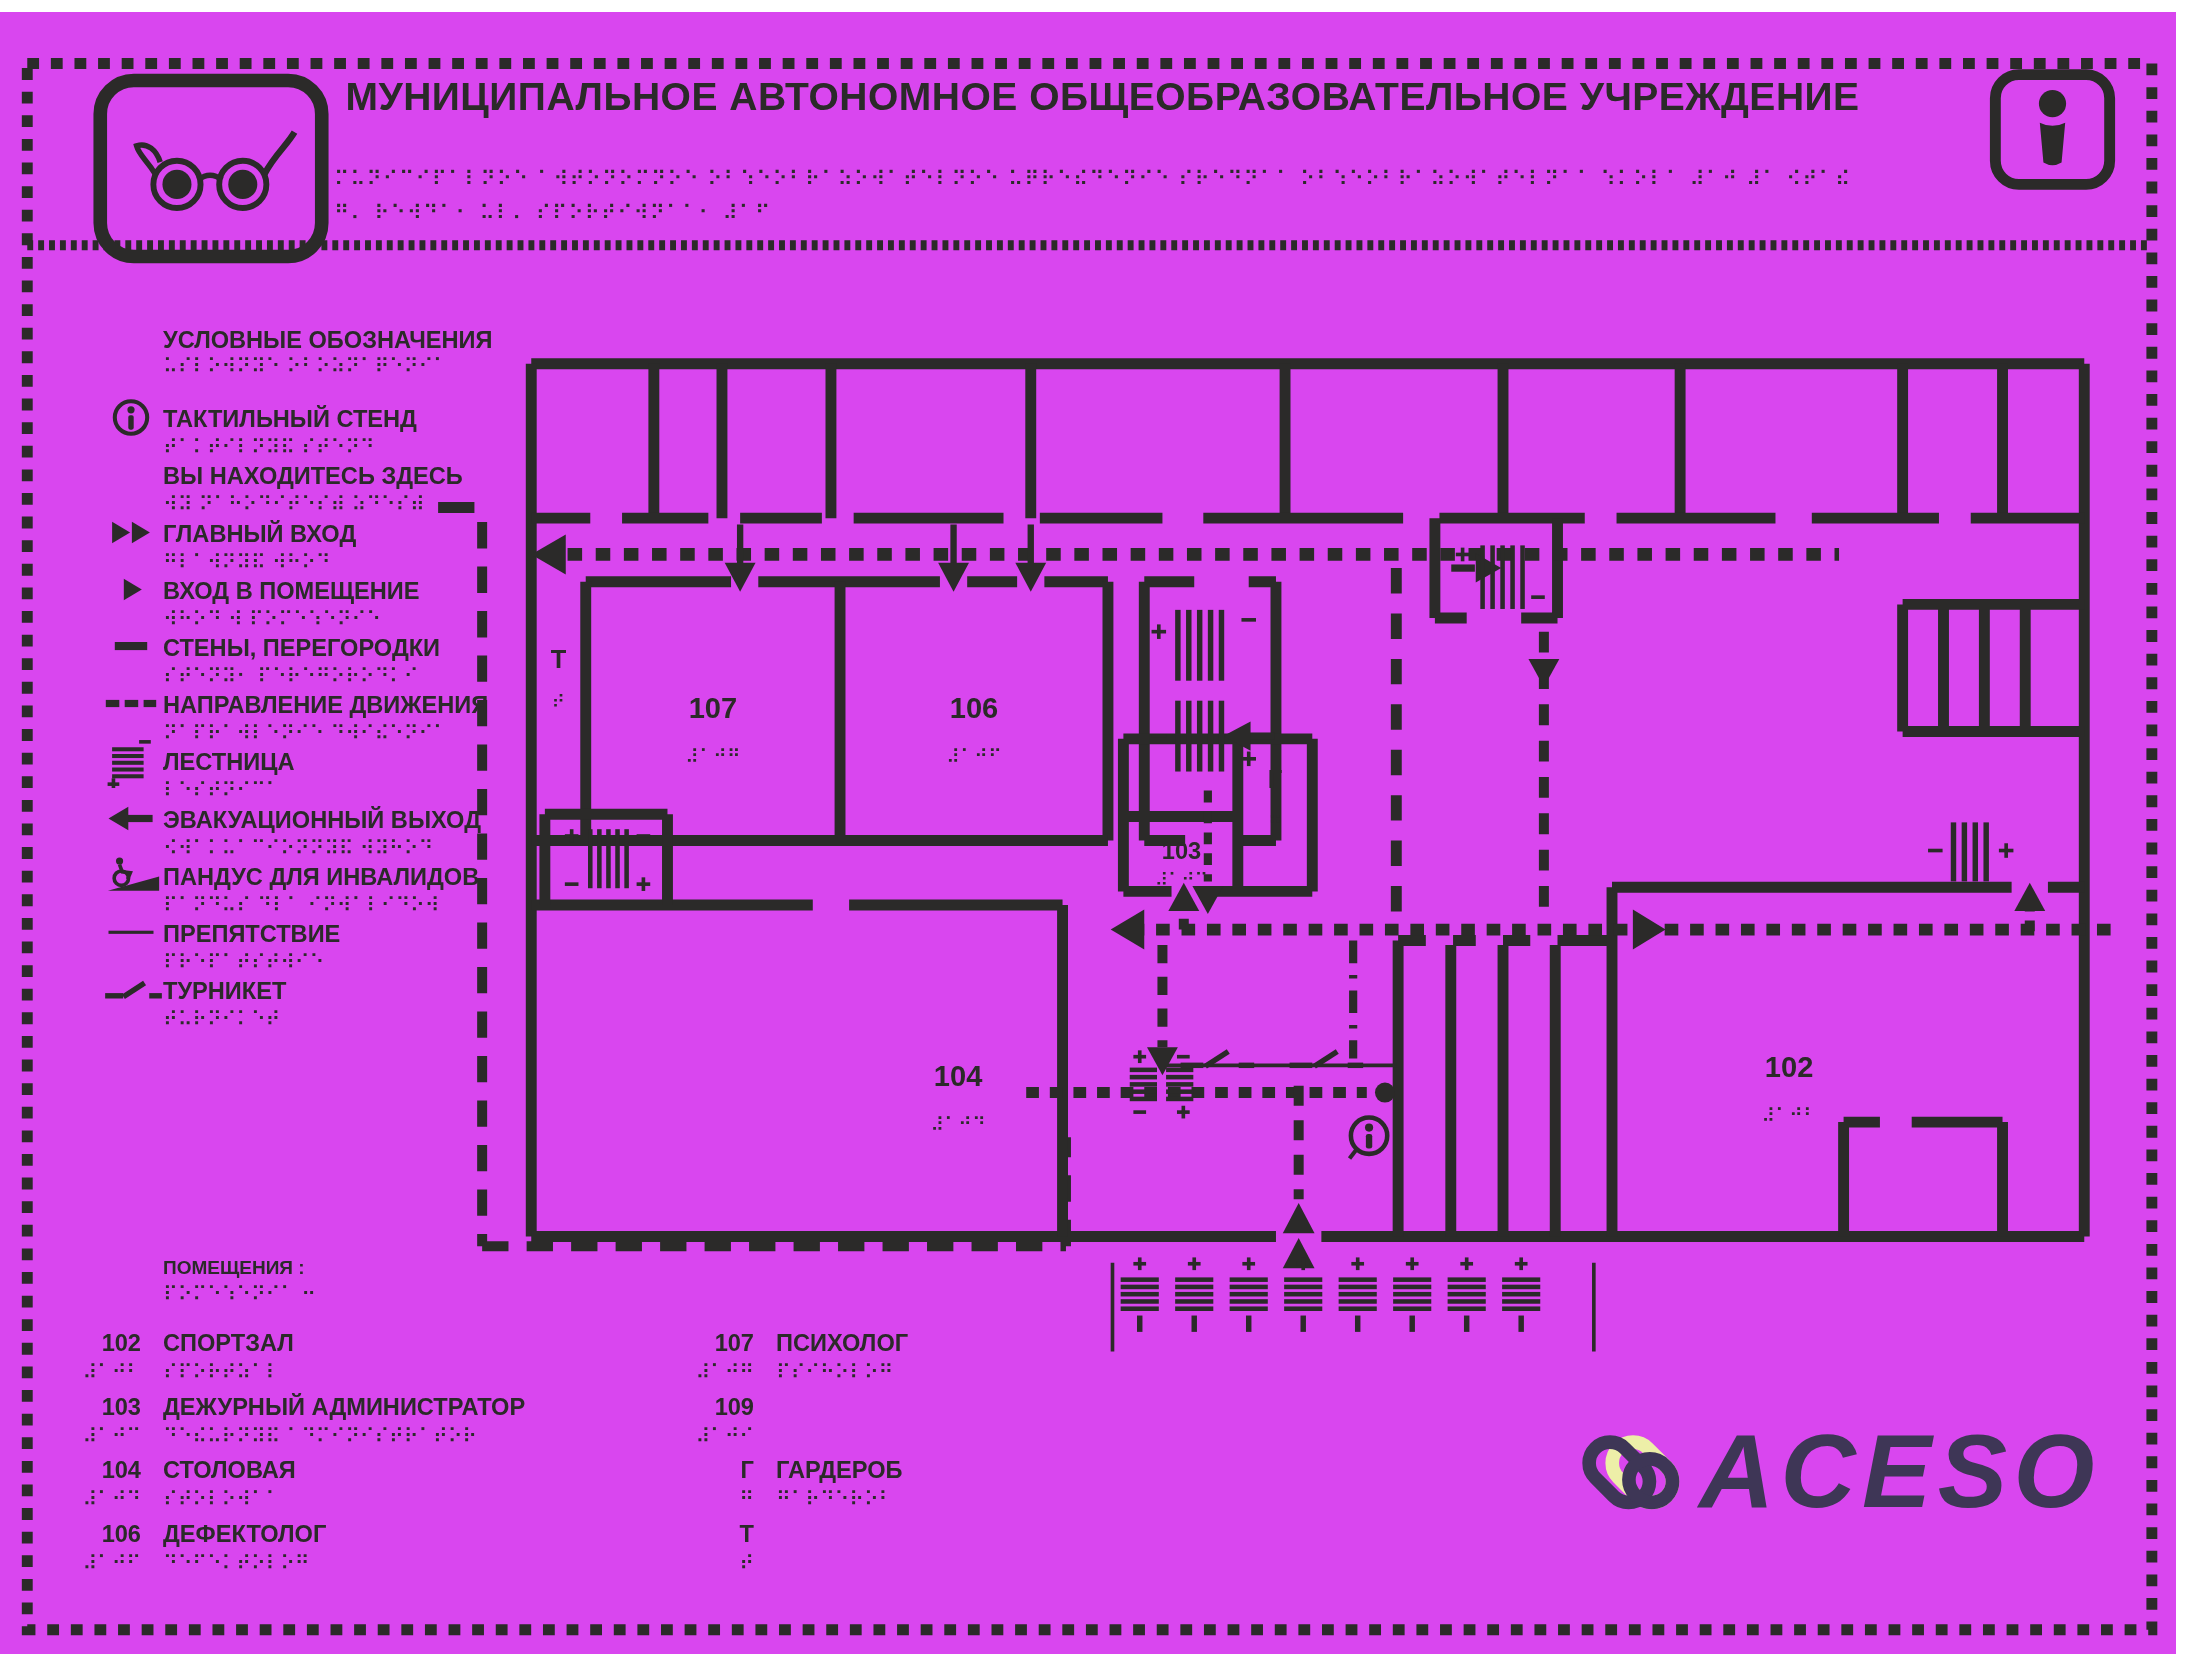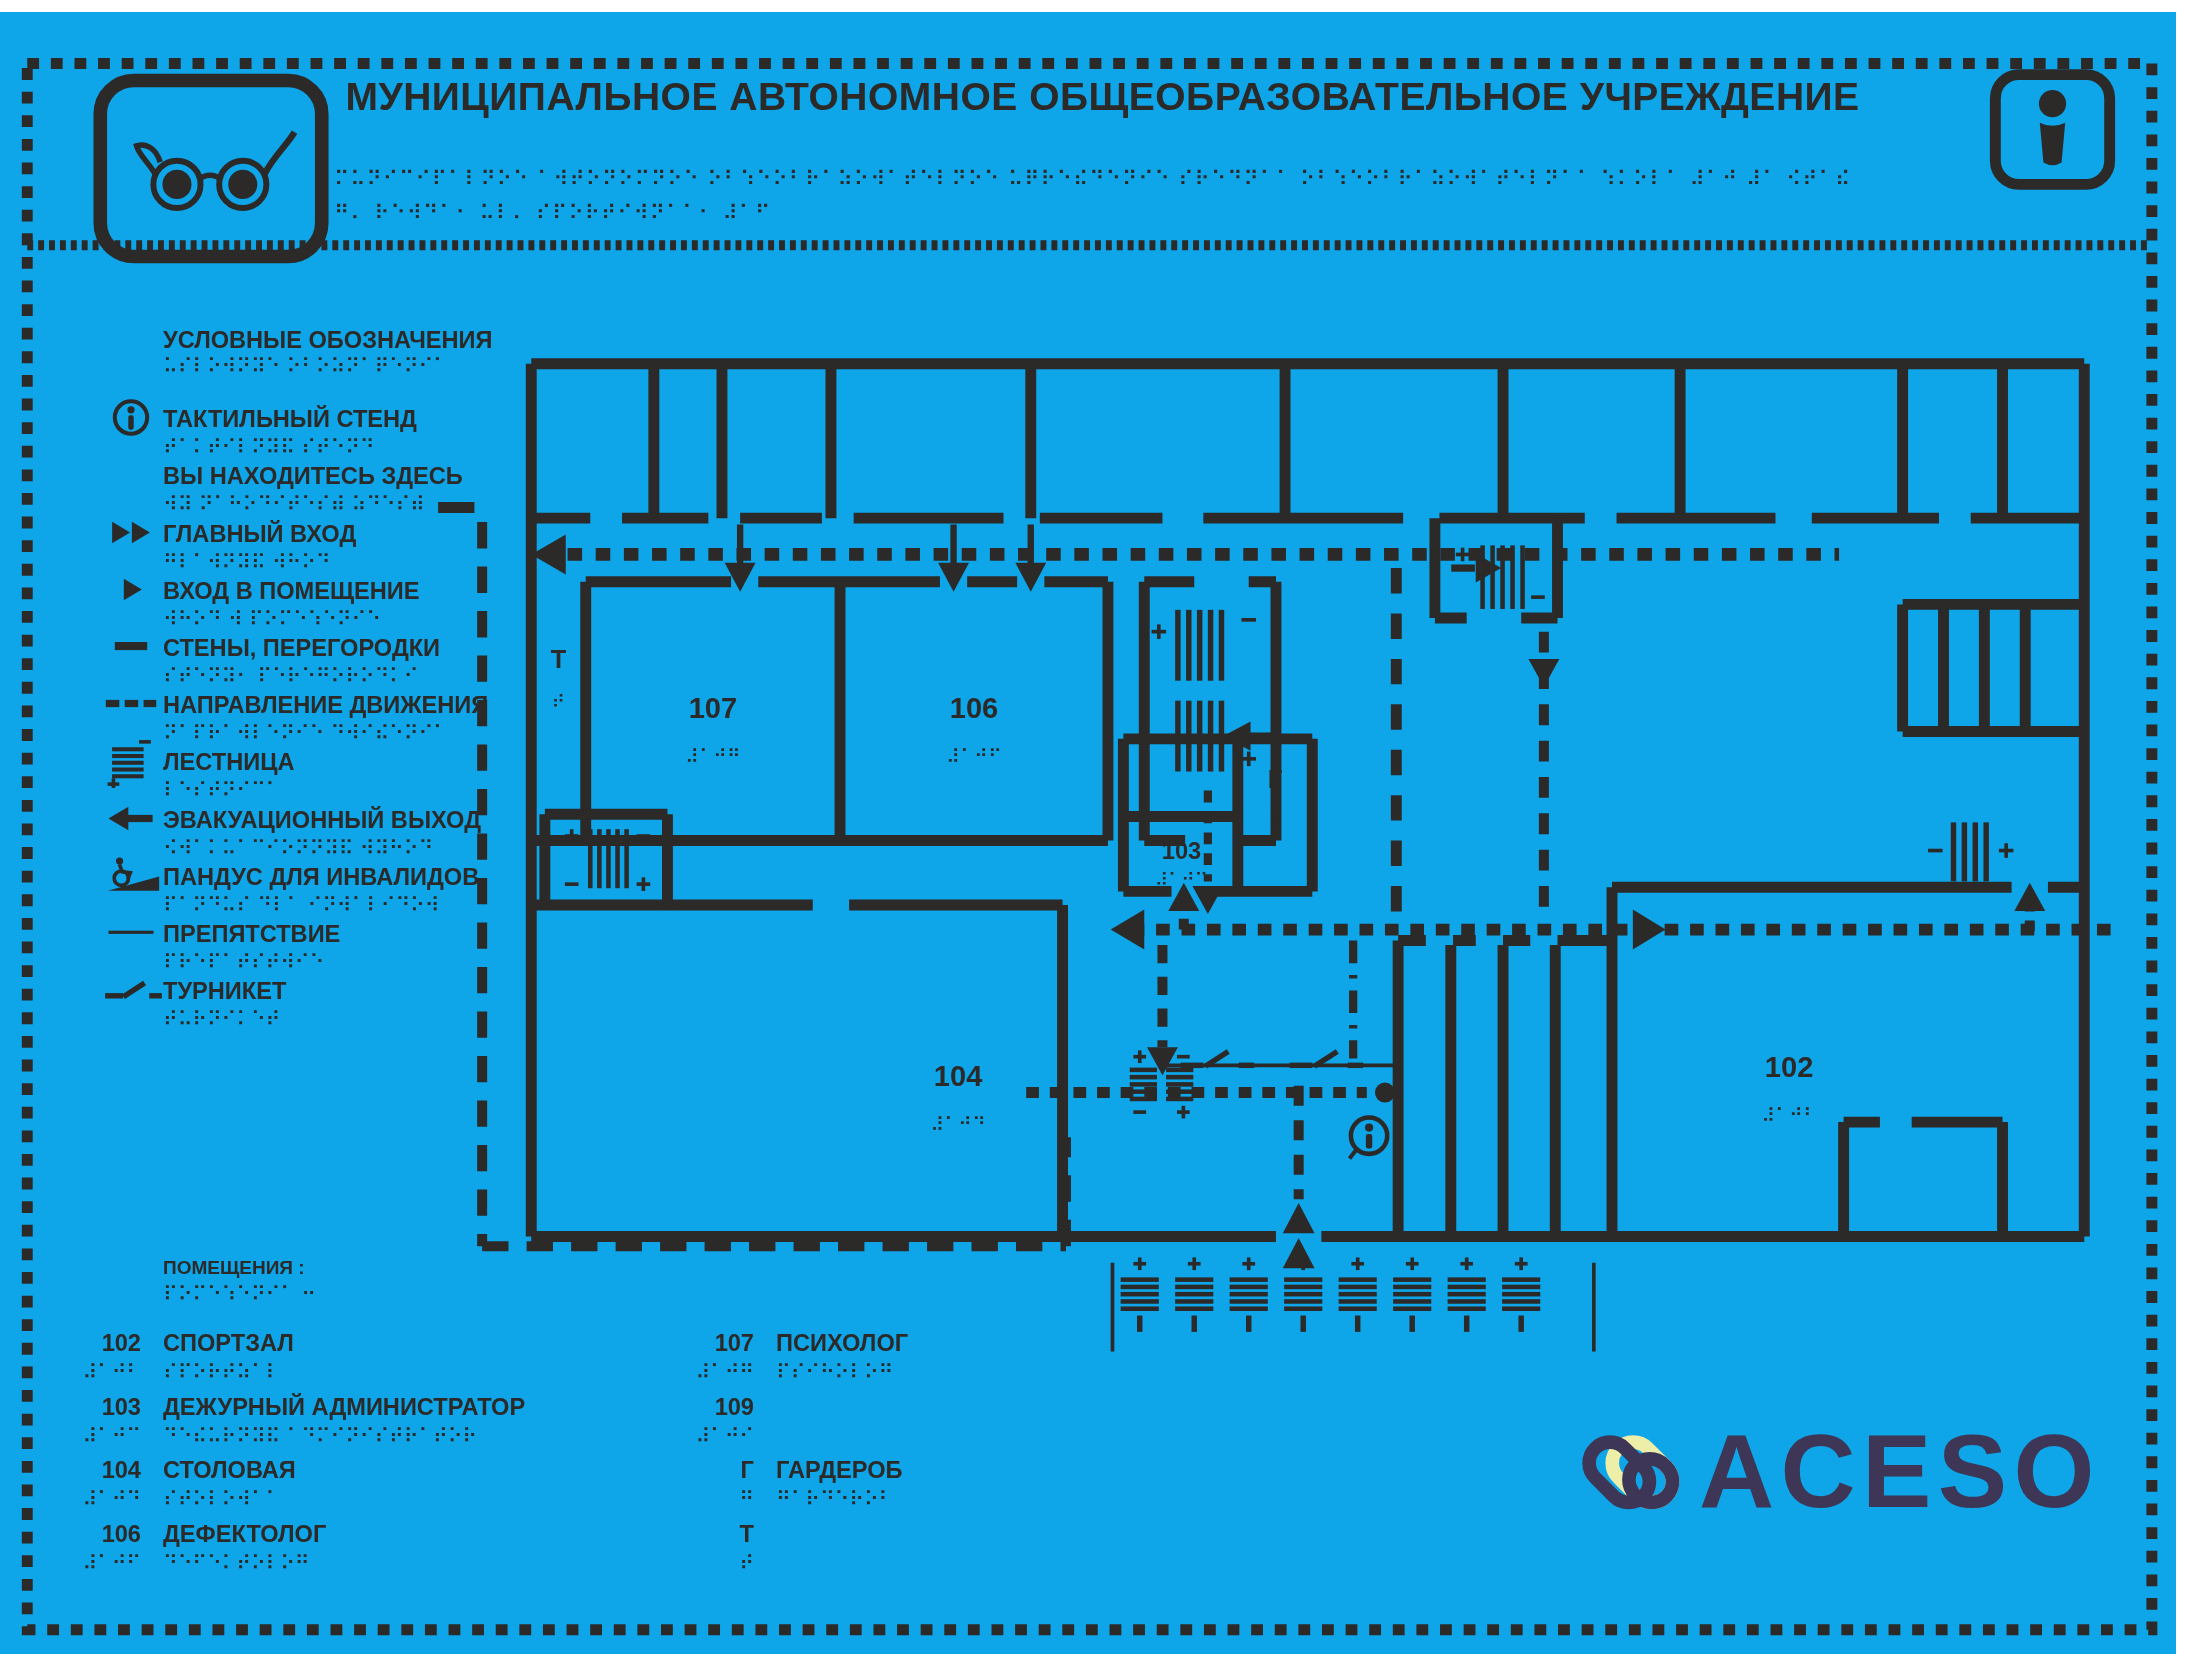--- a/index.html
+++ b/index.html
@@ -1,31 +1,31 @@
 <!DOCTYPE html>
 <html style="font-size:7.3px"><head>
 <meta charset="utf-8">
 <style>
   html,body{margin:0;padding:0;background:#ffffff;}
-  .board{position:relative;width:2205px;height:1657px;background:#0ea5e9;overflow:hidden;
+  .board{position:relative;width:2205px;height:1657px;background:#d946ef;overflow:hidden;
          font-family:"Liberation Sans",sans-serif;color:#2B2A29;}
   .abs{position:absolute;}
   .title{width:100%;text-align:center;font-weight:bold;font-size:39px;letter-spacing:0.5px;line-height:1.0;}
   .br{font-family:"DejaVu Sans",sans-serif;font-weight:normal;color:#2B2A29;}
   .hbr{font-size:21px;letter-spacing:0.9px;white-space:nowrap;}
   .legend-item .lab{font-size:23.6px;font-weight:bold;white-space:nowrap;margin-top:12px;}
   .legend-item .br{font-size:20px;margin-top:1.8px;white-space:nowrap;}
   .legend-title .lab{font-size:23.6px;font-weight:bold;}
   .icon-cell{position:absolute;left:-59px;top:0.9px;width:54px;height:45px;}
   .list-row{position:absolute;display:flex;gap:22px;}
   .list-row .num{width:68px;text-align:right;flex:none;}
   .list-row .num .n{font-size:23.6px;font-weight:bold;}
   .list-row .nm .n{font-size:23.6px;font-weight:bold;white-space:nowrap;}
   .list-row .br{font-size:20px;margin-top:2.7px;white-space:nowrap;}
-  .logo-text{font-size:104px;font-weight:bold;letter-spacing:6.4px;color:#3E3656;}
+  .logo-text{font-size:104px;font-weight:bold;letter-spacing:6.4px;color:#3E3656;font-style:italic;}
   svg text{font-family:"Liberation Sans",sans-serif;font-weight:bold;fill:#2B2A29;}
   svg text.brt{font-family:"DejaVu Sans",sans-serif;font-weight:normal;}
   .strip{background:#ffffff;}
 </style>
 </head>
 <body>
 
 <div class="board">
 
   <svg class="abs" style="left:0;top:0" width="2205" height="1657" viewBox="0 0 4857 3650">

